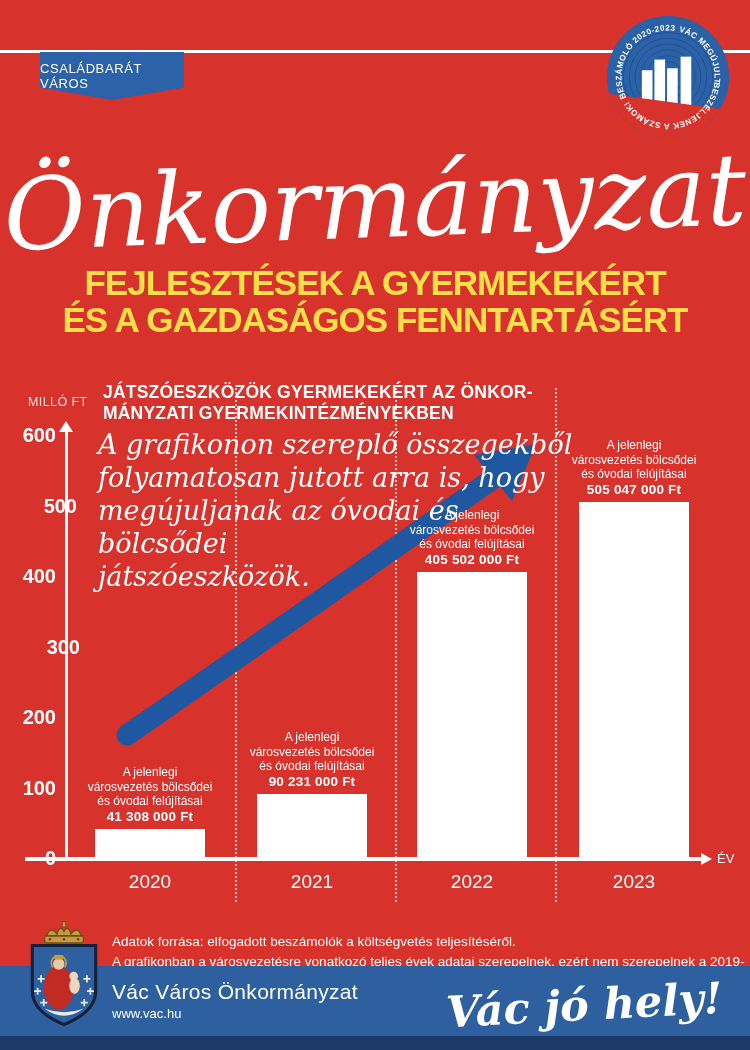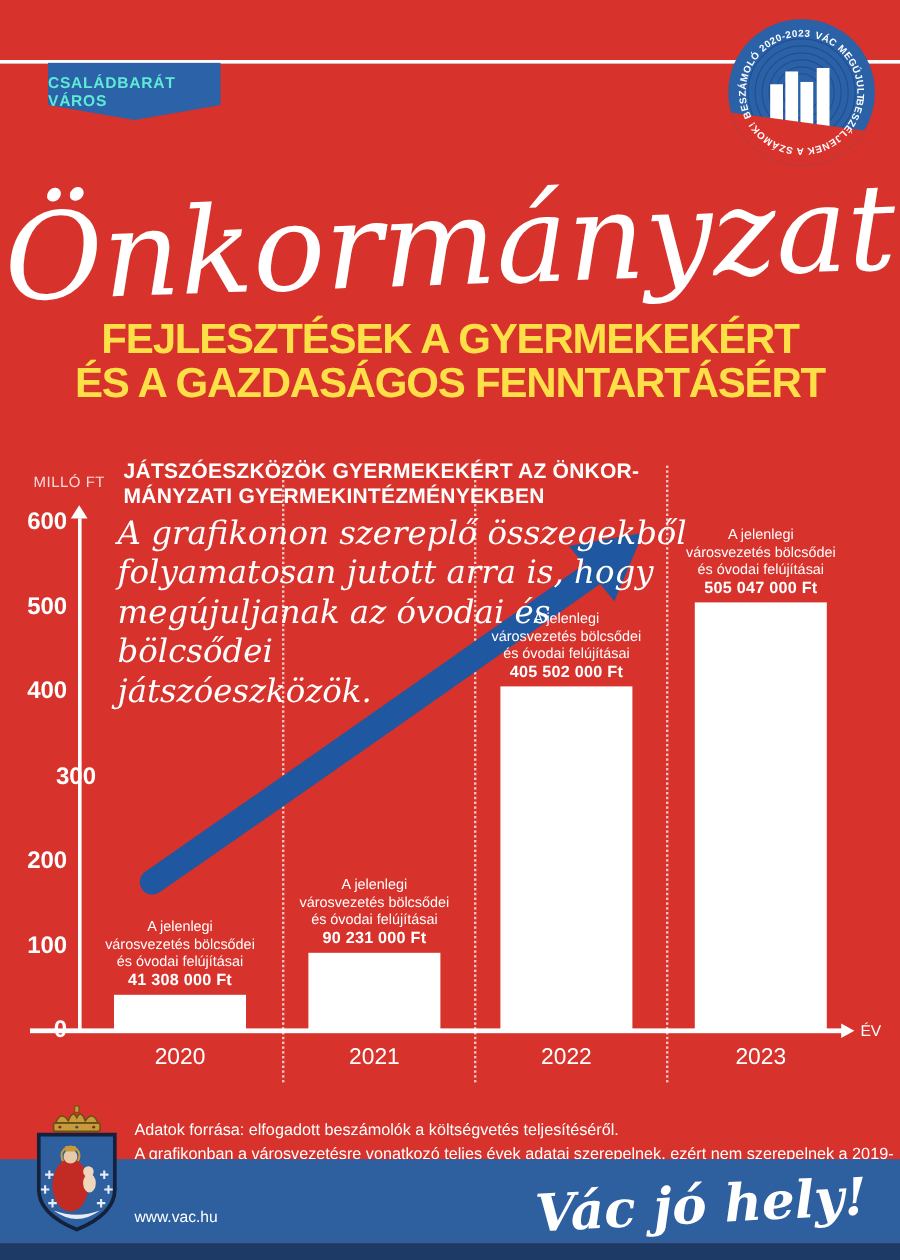--- a/index.html
+++ b/index.html
@@ -3,21 +3,21 @@
 <meta charset="utf-8">
 <style>
   html,body{margin:0;padding:0;}
   .poster{position:relative;width:750px;height:1050px;background:#d7322b;overflow:hidden;
           font-family:"Liberation Sans",sans-serif;color:#fff;}
   
   .topline{position:absolute;left:0;top:50px;width:750px;height:3px;background:#fff;}
   .ribbon{position:absolute;left:40px;top:52px;width:144px;height:48px;background:#2b62a8;
           clip-path:polygon(0 0,100% 0,100% 74%,50% 100%,0 74%);
           display:flex;justify-content:center;align-items:flex-start;}
-  .ribbon span{margin-top:9px;font-size:13px;letter-spacing:.6px;color:#5eead4;font-weight:bold;}
+  .ribbon span{margin-top:9px;font-size:13px;letter-spacing:.6px;color:#ffffff;}
   .badge{position:absolute;left:605px;top:14px;width:126px;height:126px;}
   
   .script-title{position:absolute;left:0;top:148px;width:750px;margin:0;text-align:center;
           font-family:"DejaVu Serif",serif;font-style:italic;font-weight:400;
           font-size:100px;line-height:110px;color:#fff;transform:rotate(-2deg);}
   .headline{position:absolute;left:0;top:264px;width:750px;text-align:center;
           font-weight:bold;font-size:35px;line-height:37px;letter-spacing:-1px;color:#fde047;}
   
   .chart-title{position:absolute;left:103px;top:382px;font-weight:bold;font-size:17.5px;
           line-height:21px;letter-spacing:.2px;z-index:3;}
@@ -156,21 +156,21 @@
         <div>városvezetés bölcsődei</div>
         <div>és óvodai felújításai</div>
         <b>505 047 000 Ft</b>
       </div>
       <div class="year-label" style="left: 579px;">2023</div>
       <div class="y-tick" style="top: 847px;">0</div>
       <div class="y-tick" style="top: 776.5px;">100</div>
       <div class="y-tick" style="top: 706px;">200</div>
       <div class="y-tick" style="top: 635.5px; padding-left: 24px;">300</div>
       <div class="y-tick" style="top: 565px;">400</div>
-      <div class="y-tick" style="top: 494.5px;">500</div>
+      <div class="y-tick" style="top: 494.5px; padding-left: 21px;">500</div>
       <div class="y-tick" style="top: 424px;">600</div>
     </div>
 
   <svg class="trend-arrow" viewBox="0 0 750 1050">
     <path d="M 127,735 Q 300,615 494,478" stroke="#1f57a0" stroke-width="21" stroke-linecap="round" fill="none"></path>
     <polygon points="536,444 512,501 474,455" fill="#1f57a0"></polygon>
   </svg>
 
   <div class="source">
     <div>Adatok forrása: elfogadott beszámolók a költségvetés teljesítéséről.</div>
@@ -202,16 +202,17 @@
     <g fill="#e8edf4">
       <path d="M23,62 h2 v3 h3 v2 h-3 v3 h-2 v-3 h-3 v-2 h3 Z"></path>
       <path d="M19,76 h2 v3 h3 v2 h-3 v3 h-2 v-3 h-3 v-2 h3 Z"></path>
       <path d="M26,89 h2 v3 h3 v2 h-3 v3 h-2 v-3 h-3 v-2 h3 Z"></path>
       <path d="M75,62 h2 v3 h3 v2 h-3 v3 h-2 v-3 h-3 v-2 h3 Z"></path>
       <path d="M79,76 h2 v3 h3 v2 h-3 v3 h-2 v-3 h-3 v-2 h3 Z"></path>
       <path d="M72,89 h2 v3 h3 v2 h-3 v3 h-2 v-3 h-3 v-2 h3 Z"></path>
     </g>
   </svg>
 
+  <div class="org-name">Vác Város Önkormányzat</div>
   <div class="org-url">www.vac.hu</div>
   <div class="slogan">Vác jó hely!</div>
 
 </div>
 
 </body></html>

